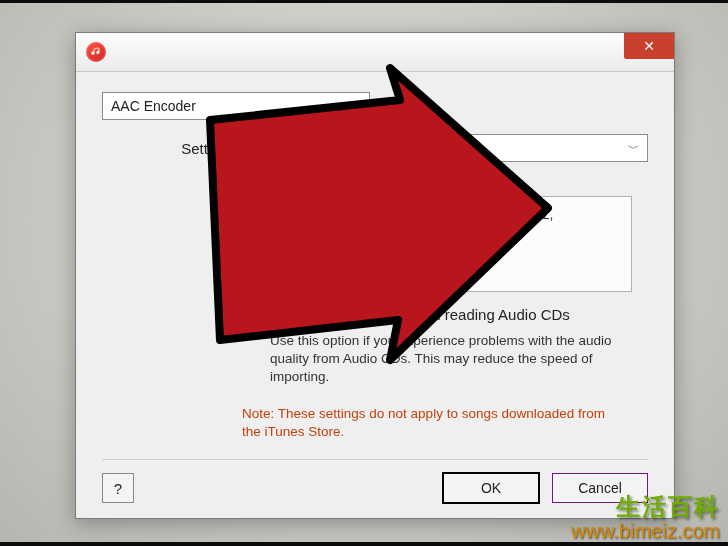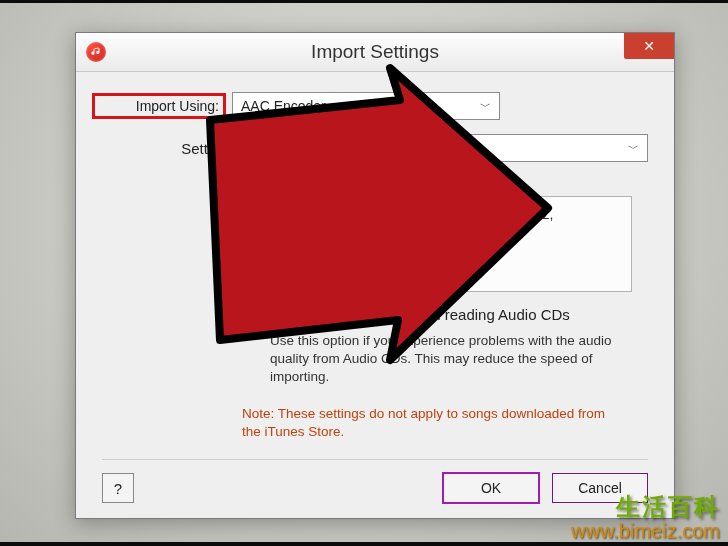--- a/index.html
+++ b/index.html
@@ -163,21 +163,21 @@
   .spacer { flex:1; }
   .btn {
     min-width: 94px;
     height: 28px;
     border: 1px solid #701a75;
     background: #f4f4f4;
     margin-left: 12px;
     display:flex; align-items:center; justify-content:center;
     font-size: 14px;
   }
-  .btn.primary { border: 2px solid #a21caf; }
+  .btn.primary { border: 2px solid #000000; }
 
   
   .arrow-overlay {
     position:absolute;
     left: 140px; top: 60px;
     width: 420px; height: 360px;
     pointer-events: none;
   }
 
   
@@ -215,30 +215,28 @@
 <div class="bar-top"></div>
 <div class="bar-bot"></div>
 
 <div class="dialog">
   <div class="titlebar">
     <span class="app-icon">
       <svg viewBox="0 0 12 12">
           <path d="M8.5 1.5 L4.5 2.3 V7.2 a1.6 1.6 0 1 1 -1 -1.45 V3.2 L9.5 2.2 V6.3 a1.6 1.6 0 1 1 -1 -1.45 Z" fill="#fff"></path>
         </svg>
     </span>
-    <span class="title">Import Settings</span>
     <div class="close-btn">
       <span>✕</span>
     </div>
   </div>
 
   <div class="body">
 
     <div class="row">
-      <span class="highlight-label">Import Using:</span>
       <div class="combo">
         <span>AAC Encoder</span>
         <span class="chev">﹀</span>
       </div>
     </div>
 
     <div class="row">
       <span class="label">Setting:</span>
       <div class="combo wide">
         <span>iTunes Plus</span>

